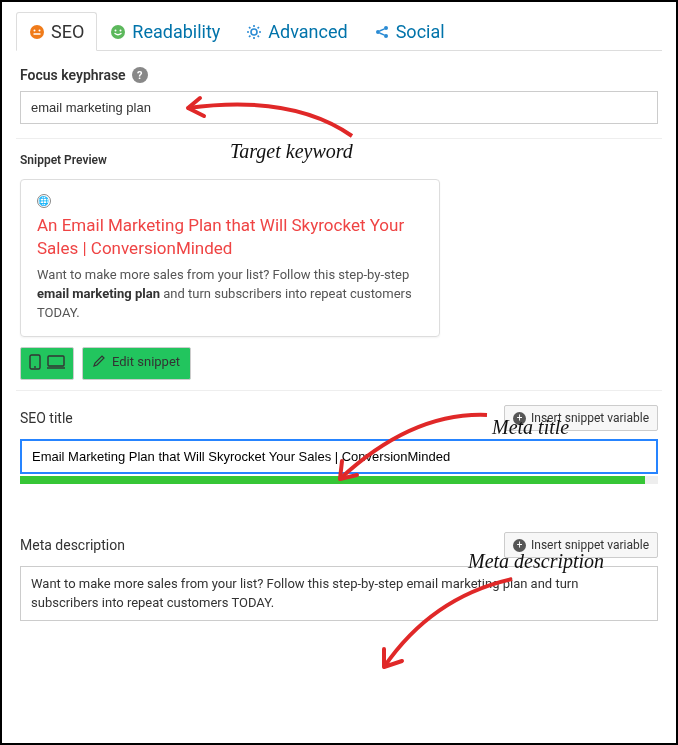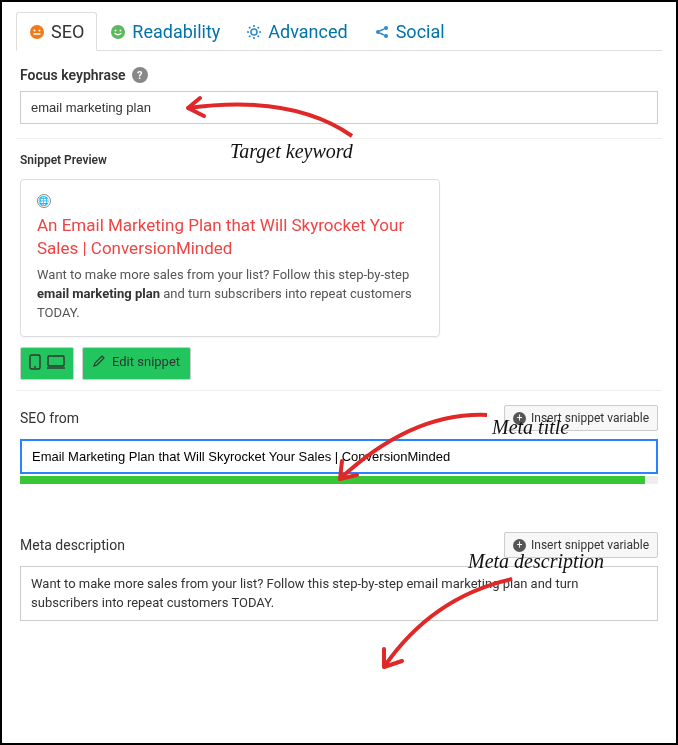--- a/index.html
+++ b/index.html
@@ -226,21 +226,21 @@
                 <path d="M1 12 L2 9 L9 2 L11 4 L4 11 Z" fill="none" stroke="#333" stroke-width="1.2"></path>
               </svg>
           </span>
           <span>Edit snippet</span>
         </div>
       </div>
     </div>
 
     <div class="field-block">
       <div class="field-row">
-        <span class="field-label">SEO from</span>
+        <span class="field-label">SEO title</span>
         <div class="insert-btn">
           <span class="plus-circ">+</span>
           <span>Insert snippet variable</span>
         </div>
       </div>
       <input class="focused-input" type="text" value="Email Marketing Plan that Will Skyrocket Your Sales | ConversionMinded" style="">
       <div class="progress-bar">
         <div class="progress-fill"></div>
       </div>
     </div>

